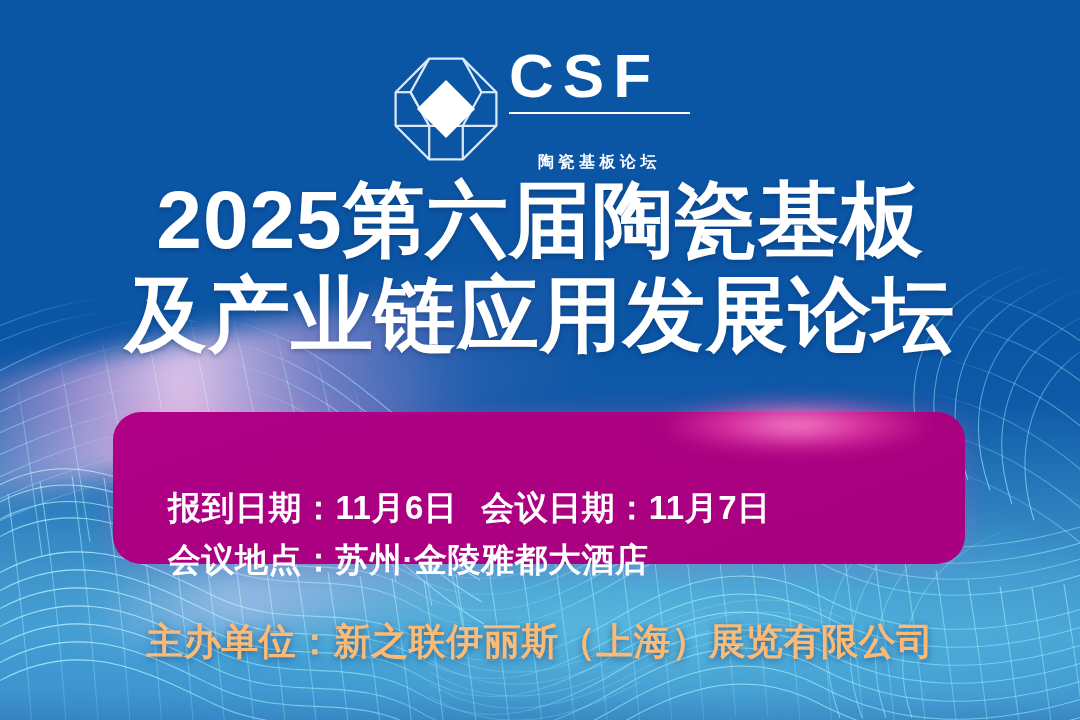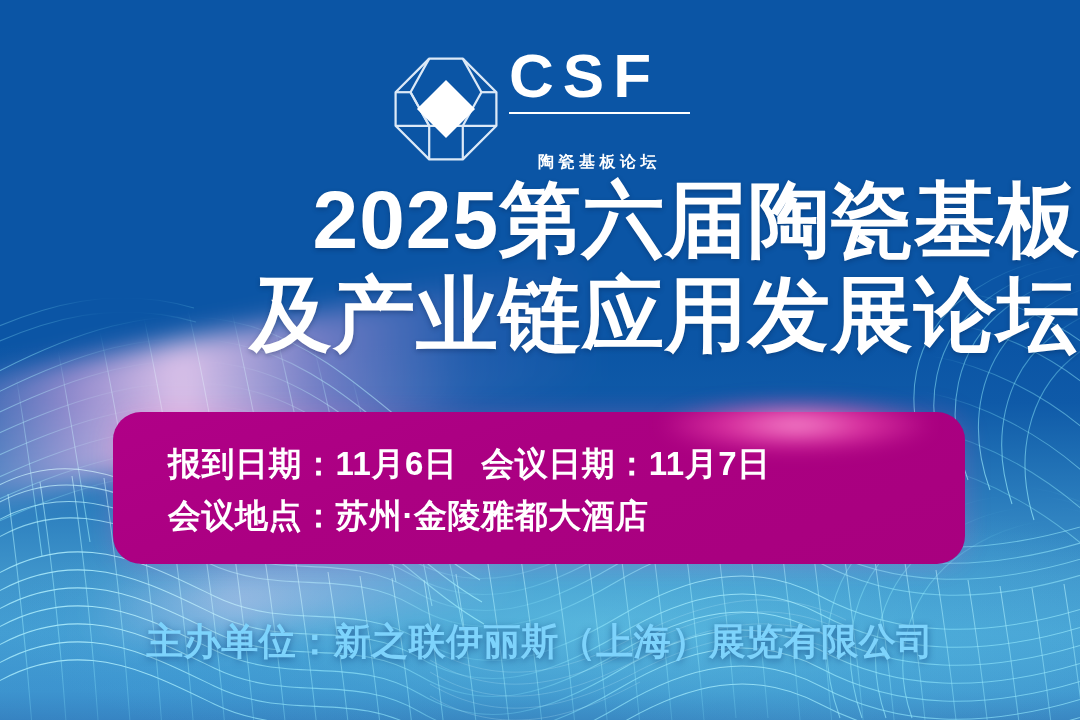--- a/index.html
+++ b/index.html
@@ -123,21 +123,20 @@
     text-align: center;
   }
   .title-line {
     color: #ffffff;
     font-size: 82px;
     font-weight: bold;
     line-height: 1.16;
     letter-spacing: 1px;
     white-space: nowrap;
     text-shadow: 0 2px 5px rgba(0,22,60,0.30);
-    text-align: right;
   }
 
   
   .info-band {
     position: absolute;
     left: 113px;
     top: 412px;
     width: 852px;
     height: 152px;
     background: linear-gradient(160deg, #b00087 0%, #ab0082 40%, #a8007f 100%);
@@ -151,38 +150,39 @@
     border-radius: 50%;
     background: radial-gradient(ellipse at center, rgba(255,160,215,0.95) 0%, rgba(255,90,185,0.55) 38%, rgba(210,0,140,0.0) 74%);
     filter: blur(9px);
     pointer-events: none;
   }
   .band-rows {
     position: absolute;
     inset: 0;
     padding: 26px 6px 0 55px;
     box-sizing: border-box;
+    margin-top: 44px;
   }
   .band-row {
     color: #ffffff;
     font-size: 33px;
     font-weight: bold;
     line-height: 52px;
     white-space: nowrap;
     letter-spacing: 0.5px;
   }
   .band-row .gap { display: inline-block; width: 24px; }
 
   
   .organizer {
     position: absolute;
     left: 0; right: 0;
     top: 617px;
     text-align: center;
-    color: #7dd3fc;
+    color: #fdba74;
     font-size: 37px;
     font-weight: bold;
     letter-spacing: 0.5px;
     white-space: nowrap;
     text-shadow: 0 2px 7px rgba(10,50,110,0.55);
   }
 </style>
 </head>
 <body>
 

